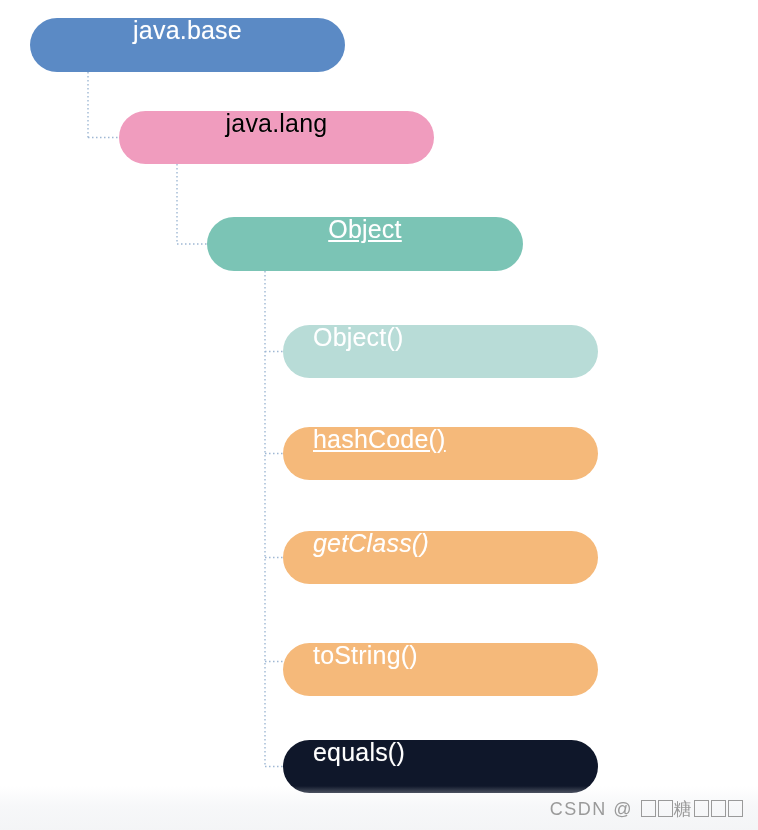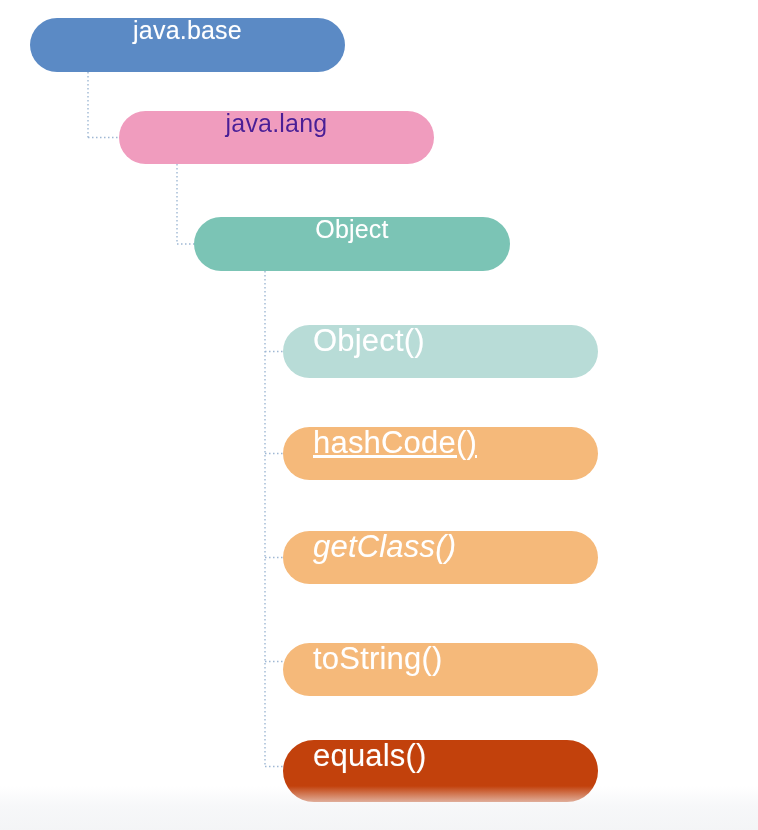--- a/index.html
+++ b/index.html
@@ -41,21 +41,21 @@
     letter-spacing: 0.2px;
   }
   .node.center {
     justify-content: center;
     font-size: 25px;
     font-weight: 400;
   }
   .node.leftal {
     justify-content: flex-start;
     padding-left: 30px;
-    font-size: 31px;
+    font-size: 25px;
     font-weight: 400;
   }
   .node-label {
     display: block;
     line-height: 1;
     text-shadow: 0 0 1px rgba(255,255,255,0.35);
   }
 
   
   #watermark-band {
@@ -100,38 +100,39 @@
       <line x1="265" y1="453.5" x2="297" y2="453.5" stroke="#9fb8d4" stroke-width="1.4" stroke-dasharray="1.5 2.5" stroke-linecap="butt"></line>
       <line x1="265" y1="557.5" x2="297" y2="557.5" stroke="#9fb8d4" stroke-width="1.4" stroke-dasharray="1.5 2.5" stroke-linecap="butt"></line>
       <line x1="265" y1="661.5" x2="297" y2="661.5" stroke="#9fb8d4" stroke-width="1.4" stroke-dasharray="1.5 2.5" stroke-linecap="butt"></line>
       <line x1="265" y1="766.5" x2="297" y2="766.5" stroke="#9fb8d4" stroke-width="1.4" stroke-dasharray="1.5 2.5" stroke-linecap="butt"></line>
     </svg>
 
   <div id="nodes">
       <div class="node center" style="left: 30px; top: 18px; width: 315px; height: 54px; background: rgb(91, 138, 197); color: rgb(255, 255, 255);">
         <span class="node-label">java.base</span>
       </div>
-      <div class="node center" style="left: 119px; top: 111px; width: 315px; height: 53px; background: rgb(240, 156, 190); color: #4c1d95;">
+      <div class="node center" style="left: 119px; top: 111px; width: 315px; height: 53px; background: rgb(240, 156, 190); color: #000000;">
         <span class="node-label">java.lang</span>
       </div>
-      <div class="node center" style="left: 194px; top: 217px; width: 316px; height: 54px; background: rgb(123, 196, 181); color: rgb(255, 255, 255);">
+      <div class="node center" style="left: 207px; top: 217px; width: 316px; height: 54px; background: rgb(123, 196, 181); color: rgb(255, 255, 255); text-decoration: underline;">
         <span class="node-label">Object</span>
       </div>
       <div class="node leftal" style="left: 283px; top: 325px; width: 315px; height: 53px; background: rgb(184, 220, 215); color: rgb(255, 255, 255);">
         <span class="node-label">Object()</span>
       </div>
       <div class="node leftal" style="left: 283px; top: 427px; width: 315px; height: 53px; background: rgb(245, 185, 122); color: rgb(255, 255, 255); text-decoration: underline;">
         <span class="node-label">hashCode()</span>
       </div>
       <div class="node leftal" style="left: 283px; top: 531px; width: 315px; height: 53px; background: rgb(245, 185, 122); color: rgb(255, 255, 255); font-style: italic;">
         <span class="node-label">getClass()</span>
       </div>
       <div class="node leftal" style="left: 283px; top: 635px; width: 315px; height: 53px; background: rgb(245, 185, 122); color: rgb(255, 255, 255); margin-top: 8px;">
         <span class="node-label">toString()</span>
       </div>
-      <div class="node leftal" style="left: 283px; top: 740px; width: 315px; height: 62px; background: #c2410c; color: rgb(255, 255, 255);">
+      <div class="node leftal" style="left: 283px; top: 740px; width: 315px; height: 53px; background: #0f172a; color: rgb(255, 255, 255);">
         <span class="node-label">equals()</span>
       </div>
     </div>
 
   <div id="watermark-band"></div>
+  <div id="watermark" style="color: rgb(154, 154, 154);"><span>CSDN @</span> <span class="tofu"></span><span class="tofu"></span><span>糖</span><span class="tofu"></span><span class="tofu"></span><span class="tofu"></span></div>
 
 </div>
 
 </body></html>

